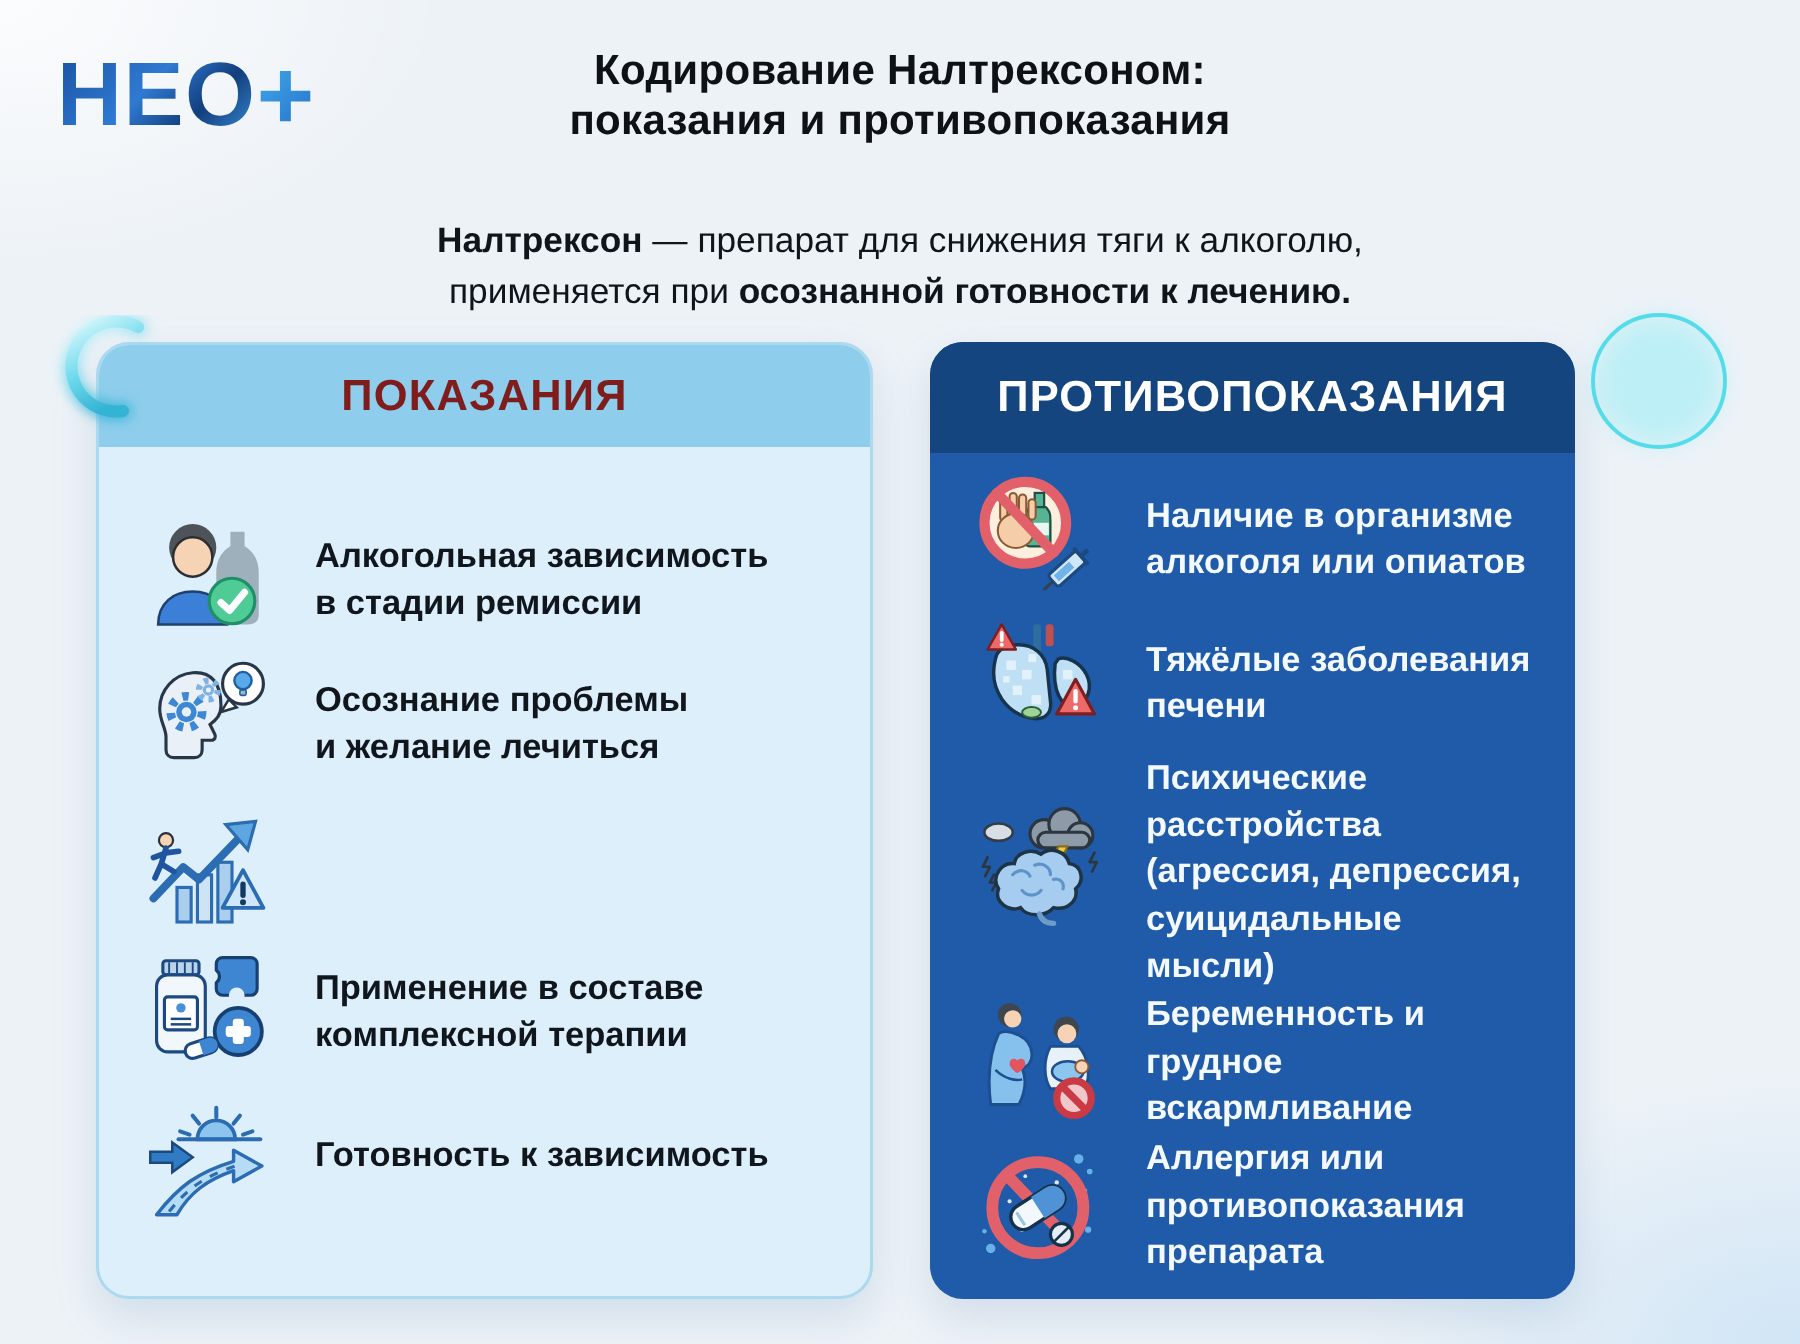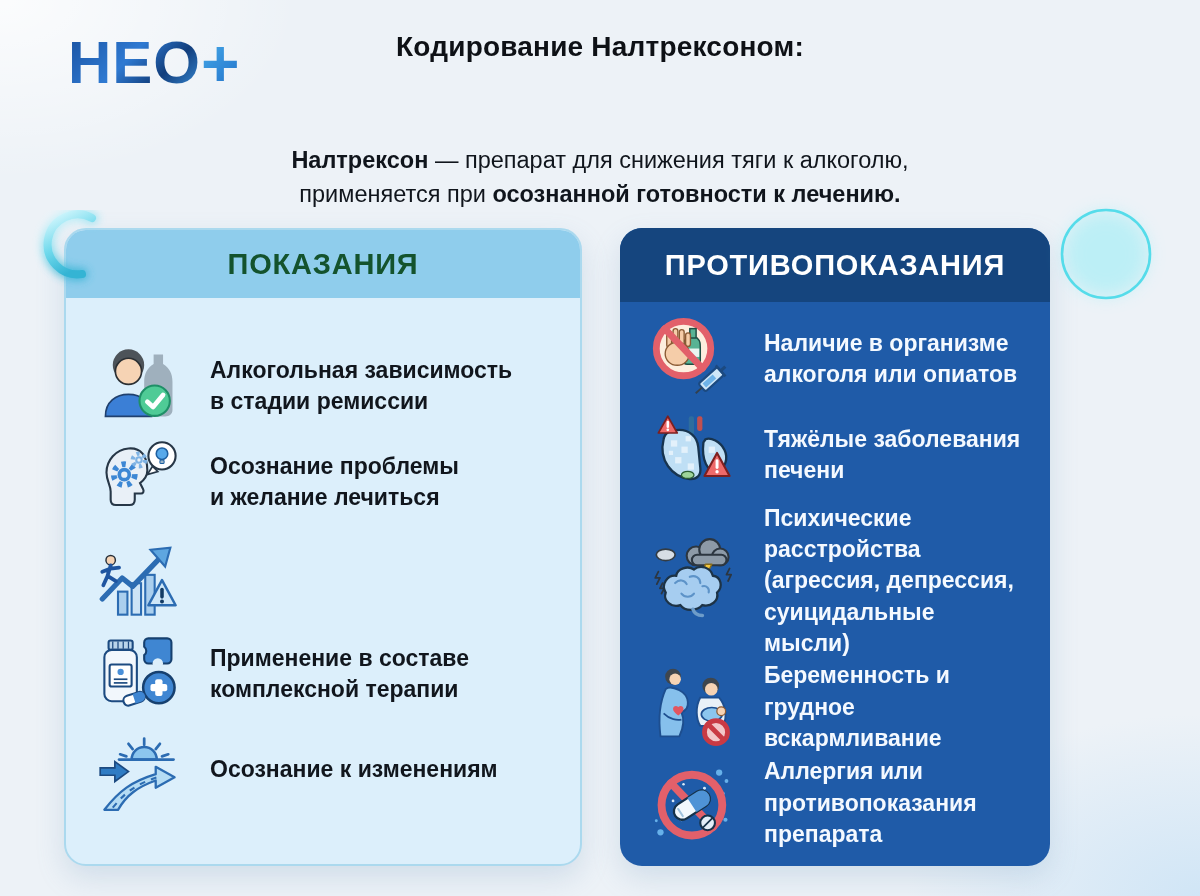--- a/index.html
+++ b/index.html
@@ -8,42 +8,42 @@
     font-family:"Liberation Sans","DejaVu Sans",sans-serif;
     background:
       radial-gradient(420px 260px at 100% 100%, rgba(205,228,246,.9), rgba(205,228,246,0) 70%),
       radial-gradient(500px 300px at 0% 0%, rgba(255,255,255,.8), rgba(255,255,255,0) 60%),
       var(--page-bg,#edf2f7);
     position:relative; overflow:hidden;
   }
   .logo{ position:absolute; left:38px; top:30px; font-size:60px; font-weight:800; letter-spacing:1px; line-height:1;}
   .logo-neo{
     background:linear-gradient(135deg,#184f9e 0%, #2f7ad2 45%, #123e7c 70%, #3e97e4 100%);
-    -webkit-background-clip:text; background-clip:text; color:transparent;margin-left:30px;
+    -webkit-background-clip:text; background-clip:text; color:transparent;
   }
   .logo-plus{
     background:linear-gradient(135deg,#4db4ec 0%, #2f86d6 60%, #1f66b4 100%);
     -webkit-background-clip:text; background-clip:text; color:transparent;
     font-size:66px; vertical-align:-3px;
   }
   .title{ position:absolute; left:0; right:0; top:30px; text-align:center;
     color:var(--title-color,#0e1116); font-weight:700; font-size:28px; line-height:1.18; letter-spacing:.2px;}
   .title span{ display:block; }
   .subtitle{ position:absolute; left:0; right:0; top:143px; text-align:center;
     color:#10151c; font-size:23.5px; line-height:1.45; }
   .subtitle .line{ display:block; }
   .subtitle b{ font-weight:700; }
 
   .panel{ position:absolute; top:228px; height:638px; border-radius:22px; overflow:hidden;
     box-shadow:0 12px 28px rgba(110,150,185,.22); display:flex; flex-direction:column;}
   .panel-light{ left:64px; width:518px; background:var(--ind-body-bg,#dceffb); border:2px solid #abd9ee;}
   .panel-dark{ left:620px; width:430px; background:var(--contra-body-bg,#1f5ba8); }
   .panel-header{ flex:0 0 68px; display:flex; align-items:center; justify-content:center;
     font-weight:700; font-size:29px; letter-spacing:.8px;}
-  .panel-light .panel-header{ background:var(--ind-header-bg,#8fcdec); color:#14532d; }
+  .panel-light .panel-header{ background:var(--ind-header-bg,#8fcdec); color:#7f1d1d; }
   .panel-dark .panel-header{ flex-basis:74px; background:var(--contra-header-bg,#15457e); color:#ffffff; }
   .panel-body{ flex:1; display:flex; flex-direction:column; justify-content:center;
     padding:8px 24px 14px 26px;font-weight:bold; }
   .item{ display:flex; align-items:center; gap:22px; }
   .item .icon{ flex:0 0 96px; height:96px; display:flex; align-items:center; justify-content:center; }
   .item-text{ font-size:23px; line-height:1.36; white-space:pre-line; }
   .panel-light .item-text{ color:var(--ind-text-color,#11161d); max-width:350px;}
   .panel-dark .item-text{ color:var(--contra-text-color,#f4f9ff); max-width:336px;}
 
   .deco-crescent{ position:absolute; left:26px; top:210px; z-index:5; pointer-events:none;}
@@ -53,20 +53,21 @@
 <body>
 
 <div>
 
   <div class="logo">
     <span class="logo-neo">НЕО</span><span class="logo-plus">+</span>
   </div>
 
   <h1 class="title">
     <span>Кодирование Налтрексоном:</span>
+    <span>показания и противопоказания</span>
   </h1>
 
   <p class="subtitle">
     <span class="line"><b>Налтрексон</b><span> — препарат для снижения тяги к алкоголю,</span></span>
     <span class="line"><span>применяется при </span><b>осознанной готовности к лечению.</b></span>
   </p>
 
   <section class="panel panel-light">
     <div class="panel-header">
       <span>ПОКАЗАНИЯ</span>
@@ -154,21 +155,21 @@
         <span class="icon">
           <svg width="88" height="88" viewBox="0 0 84 84">
             <path d="M34 32 a12 12 0 0 1 24 0 z" fill="#8cc6ee" stroke="#2c6cb2" stroke-width="2.4"></path>
             <path d="M46 12 v6 M31 17 l4 5 M61 17 l-4 5 M23 27 l6 2 M69 27 l-6 2" stroke="#2c6cb2" stroke-width="2.6" stroke-linecap="round"></path>
             <line x1="22" y1="32" x2="74" y2="32" stroke="#2c6cb2" stroke-width="2.6" stroke-linecap="round"></line>
             <polygon points="4,40 18,40 18,34 31,43.5 18,53 18,47 4,47" fill="#2f7cc4" stroke="#1c4a80" stroke-width="1.6"></polygon>
             <path d="M8 80 C 22 62 34 53 57 46 L 57 39 L 75 49 L 57 59 L 57 52 C 40 58 29 66 21 80 Z" fill="#b5dcf4" stroke="#2c6cb2" stroke-width="2.2" stroke-linejoin="round"></path>
             <path d="M16 78 C 28 63 38 56 58 49" fill="none" stroke="#2c6cb2" stroke-width="2" stroke-dasharray="5.5 6"></path>
           </svg>
         </span>
-        <p class="item-text">Осознание к изменениям</p>
+        <p class="item-text">Готовность к зависимость</p>
       </div>
 
     </div>
   </section>
 
   <section class="panel panel-dark">
     <div class="panel-header">
       <span>ПРОТИВОПОКАЗАНИЯ</span>
     </div>
     <div class="panel-body">

